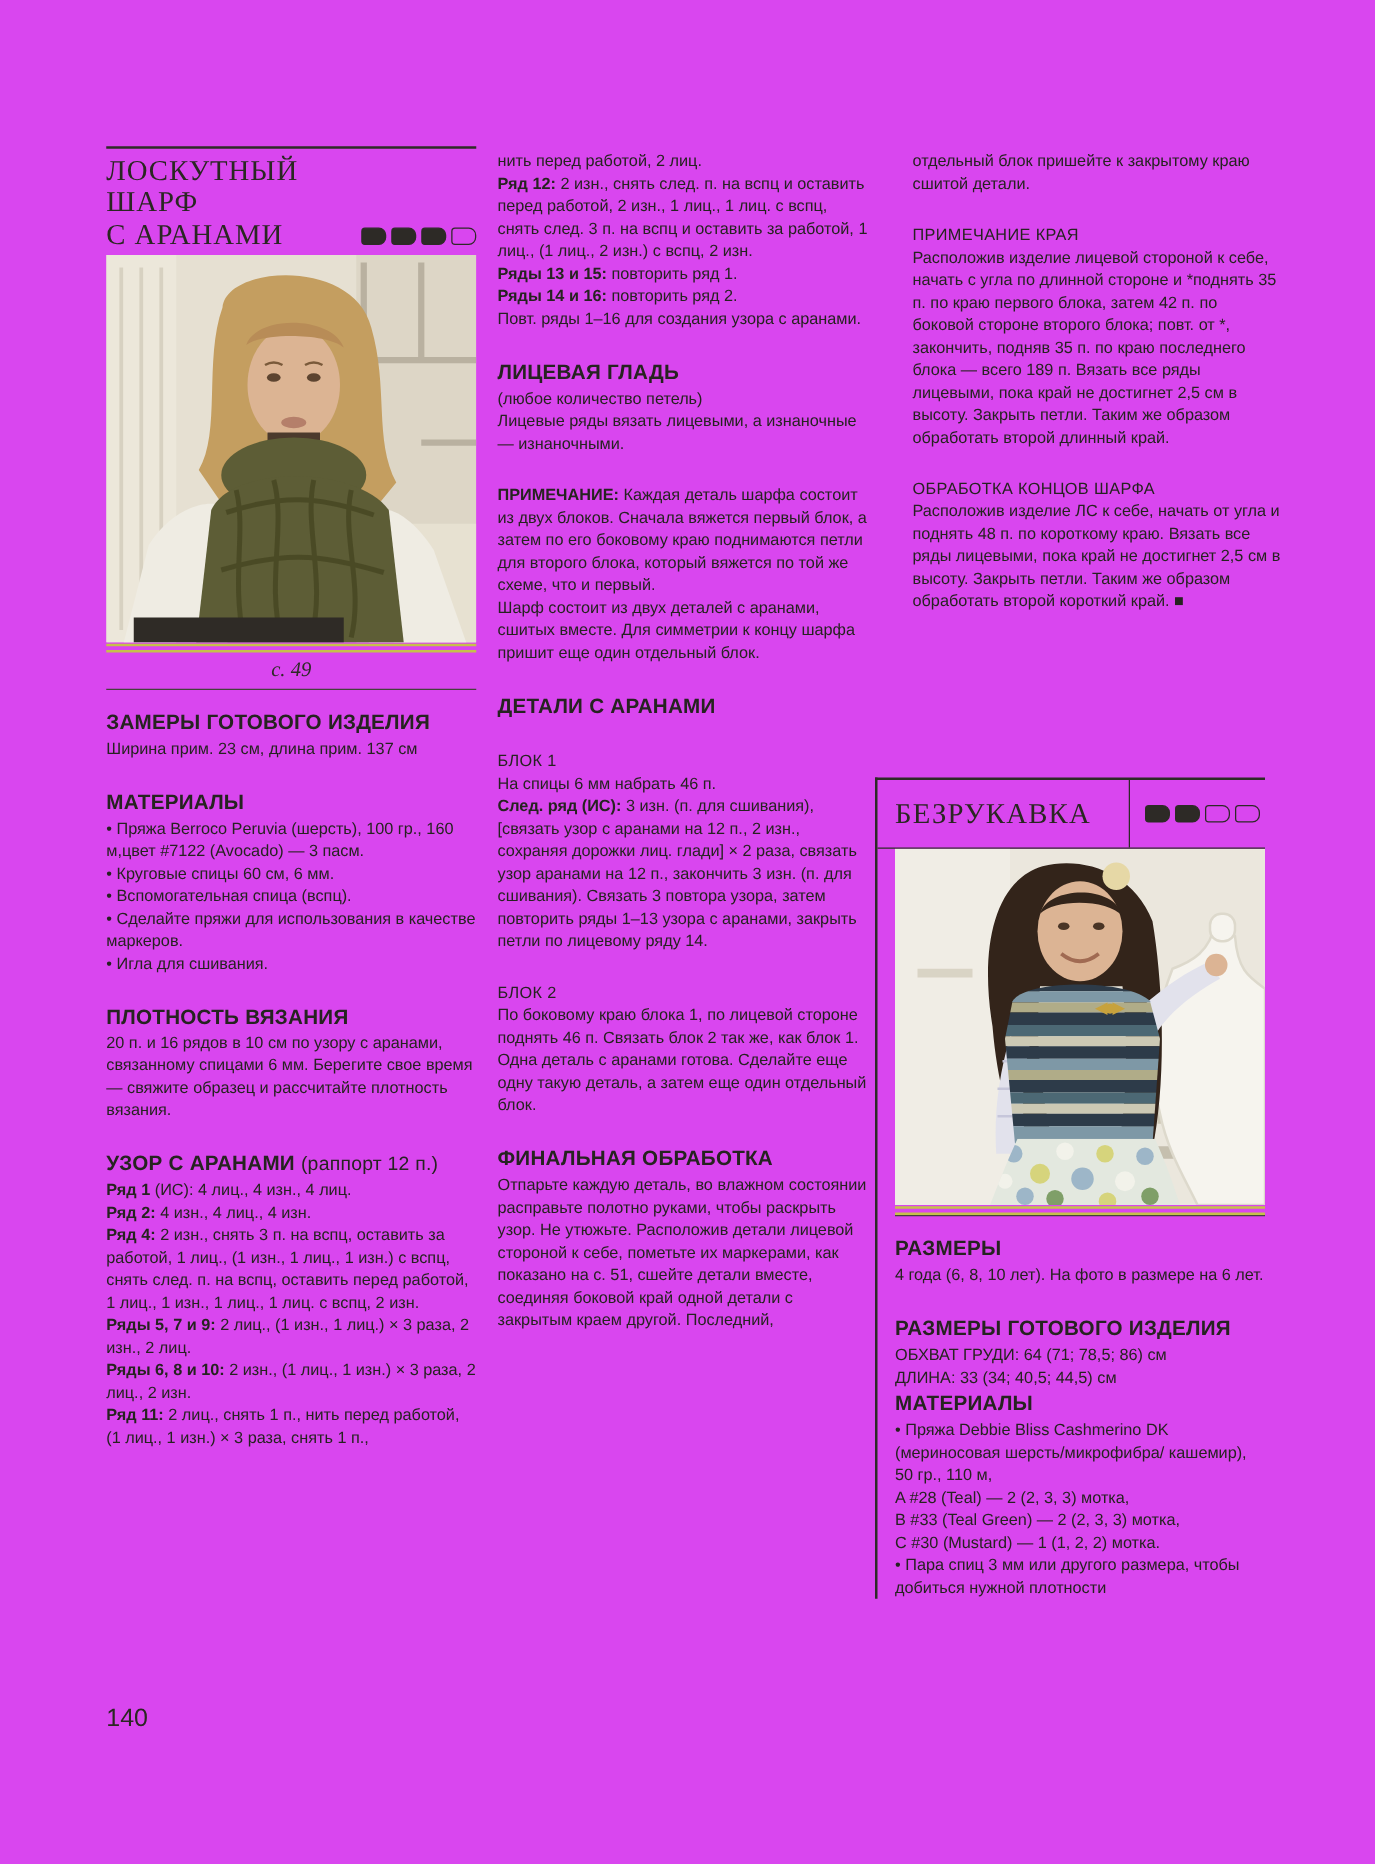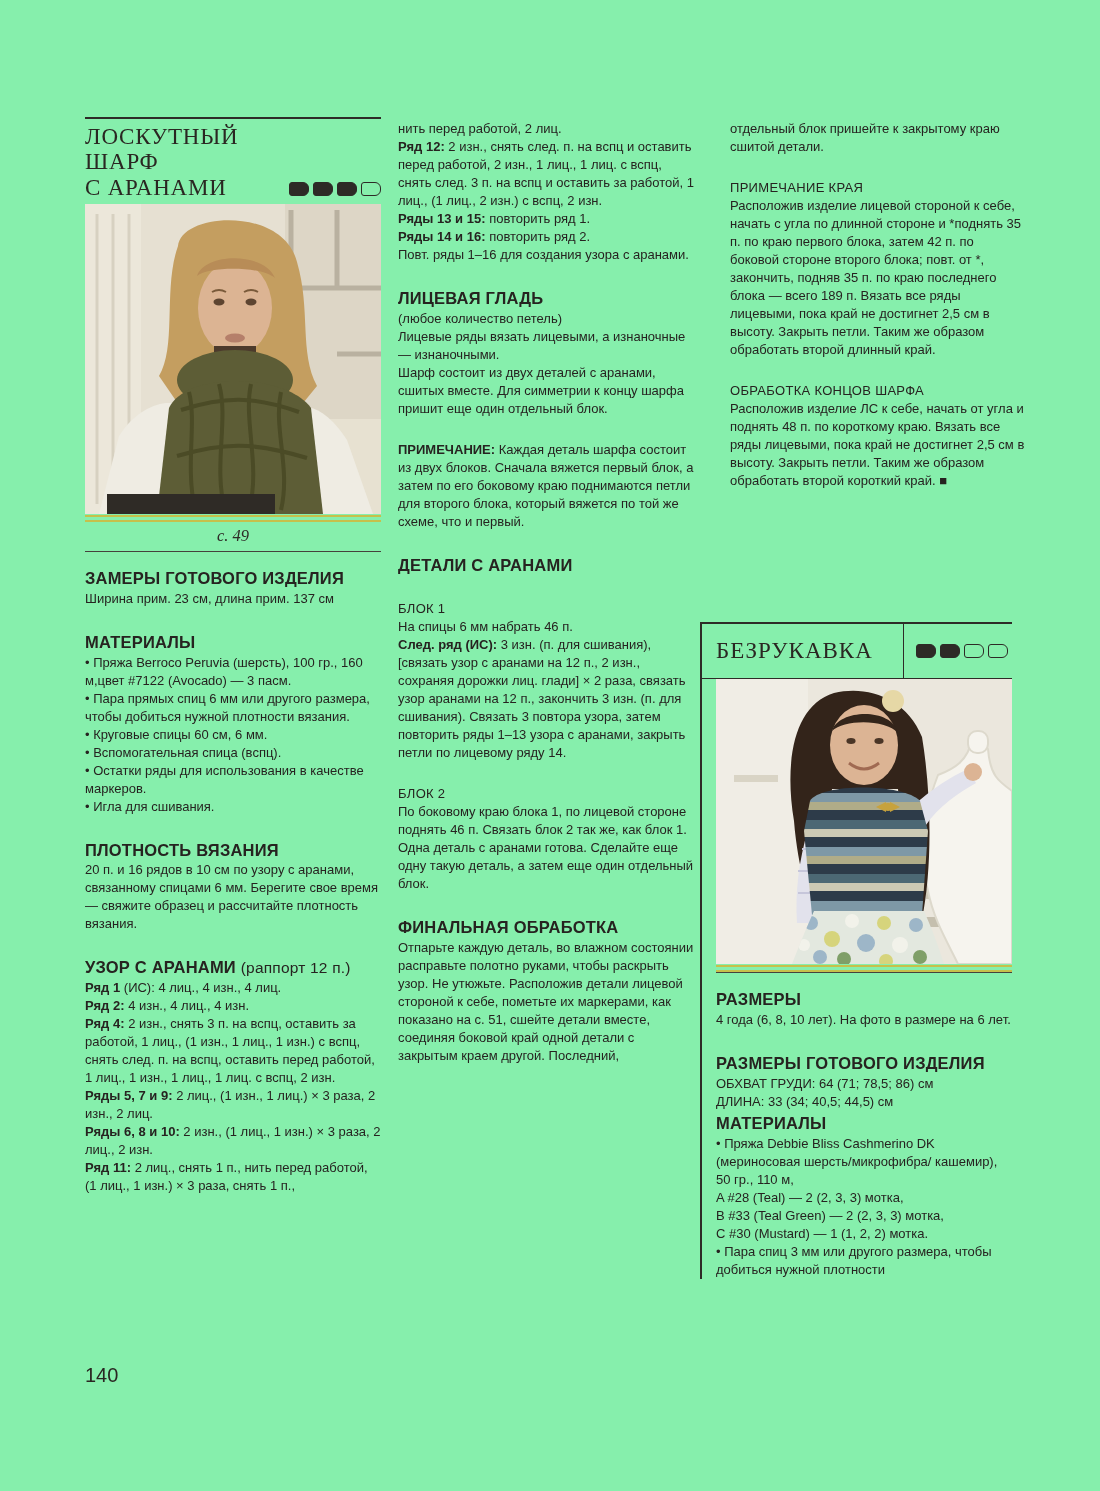--- a/index.html
+++ b/index.html
@@ -1,18 +1,18 @@
 <!DOCTYPE html>
 <html><head>
 <meta charset="utf-8">
 <style>
   html,body{margin:0;padding:0;background:#e8e6e2;}
   #page{
     position:relative;width:1100px;height:1491px;margin:0 auto;
-    background:#86efac;color:#262320;
+    background:#d946ef;color:#262320;
     font-family:"Liberation Sans", sans-serif;
     overflow:hidden;
   }
   .col{position:absolute;top:117px;}
   #col-left{left:85px;width:296px;}
   #col-mid{left:398px;width:297px;padding-top:3px;}
   #col-right{left:730px;width:296px;padding-top:3px;}
 
   .toprule{border-top:2.5px solid #2e2b27;}
   .art-header{display:flex;align-items:flex-end;justify-content:space-between;padding:5px 0 4px;}
@@ -120,24 +120,23 @@
     </svg>
     <div class="photo-line"></div>
     <div class="caption">с. 49</div>
     <div class="cap-rule"></div>
 
     <div class="blocks">
         <div class="blk h"><span class="b">ЗАМЕРЫ ГОТОВОГО ИЗДЕЛИЯ</span></div>
         <div class="blk p"><span class="n">Ширина прим. 23 см, длина прим. 137 см</span></div>
         <div class="blk h"><span class="b">МАТЕРИАЛЫ</span></div>
         <div class="blk p"><span class="n">• Пряжа Berroco Peruvia (шерсть), 100 гр., 160 м,цвет #7122 (Avocado) — 3 пасм.</span></div>
-        <div class="blk p"><span class="n">• Пара прямых спиц 6 мм или другого размера, чтобы добиться нужной плотности вязания.</span></div>
         <div class="blk p"><span class="n">• Круговые спицы 60 см, 6 мм.</span></div>
         <div class="blk p"><span class="n">• Вспомогательная спица (вспц).</span></div>
-        <div class="blk p"><span class="n">• Остатки ряды для использования в качестве маркеров.</span></div>
+        <div class="blk p"><span class="n">• Сделайте пряжи для использования в качестве маркеров.</span></div>
         <div class="blk p"><span class="n">• Игла для сшивания.</span></div>
         <div class="blk h"><span class="b">ПЛОТНОСТЬ ВЯЗАНИЯ</span></div>
         <div class="blk p"><span class="n">20 п. и 16 рядов в 10 см по узору с аранами, связанному спицами 6 мм. Берегите свое время — свяжите образец и рассчитайте плотность вязания.</span></div>
         <div class="blk h"><span class="b">УЗОР С АРАНАМИ </span><span class="n">(раппорт 12 п.)</span></div>
         <div class="blk p"><span class="b">Ряд 1</span><span class="n"> (ИС): 4 лиц., 4 изн., 4 лиц.</span></div>
         <div class="blk p"><span class="b">Ряд 2:</span><span class="n"> 4 изн., 4 лиц., 4 изн.</span></div>
         <div class="blk p"><span class="b">Ряд 4:</span><span class="n"> 2 изн., снять 3 п. на вспц, оставить за работой, 1 лиц., (1 изн., 1 лиц., 1 изн.) с вспц, снять след. п. на вспц, оставить перед работой, 1 лиц., 1 изн., 1 лиц., 1 лиц. с вспц, 2 изн.</span></div>
         <div class="blk p"><span class="b">Ряды 5, 7 и 9:</span><span class="n"> 2 лиц., (1 изн., 1 лиц.) × 3 раза, 2 изн., 2 лиц.</span></div>
         <div class="blk p"><span class="b">Ряды 6, 8 и 10:</span><span class="n"> 2 изн., (1 лиц., 1 изн.) × 3 раза, 2 лиц., 2 изн.</span></div>
         <div class="blk p"><span class="b">Ряд 11:</span><span class="n"> 2 лиц., снять 1 п., нить перед работой, (1 лиц., 1 изн.) × 3 раза, снять 1 п.,</span></div>
@@ -146,22 +145,22 @@
 
   <div class="col" id="col-mid">
       <div class="blk p"><span class="n">нить перед работой, 2 лиц.</span></div>
       <div class="blk p"><span class="b">Ряд 12:</span><span class="n"> 2 изн., снять след. п. на вспц и оставить перед работой, 2 изн., 1 лиц., 1 лиц. с вспц, снять след. 3 п. на вспц и оставить за работой, 1 лиц., (1 лиц., 2 изн.) с вспц, 2 изн.</span></div>
       <div class="blk p"><span class="b">Ряды 13 и 15:</span><span class="n"> повторить ряд 1.</span></div>
       <div class="blk p"><span class="b">Ряды 14 и 16:</span><span class="n"> повторить ряд 2.</span></div>
       <div class="blk p"><span class="n">Повт. ряды 1–16 для создания узора с аранами.</span></div>
       <div class="blk h"><span class="b">ЛИЦЕВАЯ ГЛАДЬ</span></div>
       <div class="blk p"><span class="n">(любое количество петель)</span></div>
       <div class="blk p"><span class="n">Лицевые ряды вязать лицевыми, а изнаночные — изнаночными.</span></div>
+      <div class="blk p gt"><span class="b">ПРИМЕЧАНИЕ:</span><span class="n"> Каждая деталь шарфа состоит из двух блоков. Сначала вяжется первый блок, а затем по его боковому краю поднимаются петли для второго блока, который вяжется по той же схеме, что и первый.</span></div>
       <div class="blk p"><span class="n">Шарф состоит из двух деталей с аранами, сшитых вместе. Для симметрии к концу шарфа пришит еще один отдельный блок.</span></div>
-      <div class="blk p gt"><span class="b">ПРИМЕЧАНИЕ:</span><span class="n"> Каждая деталь шарфа состоит из двух блоков. Сначала вяжется первый блок, а затем по его боковому краю поднимаются петли для второго блока, который вяжется по той же схеме, что и первый.</span></div>
       <div class="blk h"><span class="b">ДЕТАЛИ С АРАНАМИ</span></div>
       <div class="blk sh"><span class="n">БЛОК 1</span></div>
       <div class="blk p"><span class="n">На спицы 6 мм набрать 46 п.</span></div>
       <div class="blk p"><span class="b">След. ряд (ИС):</span><span class="n"> 3 изн. (п. для сшивания), [связать узор с аранами на 12 п., 2 изн., сохраняя дорожки лиц. глади] × 2 раза, связать узор аранами на 12 п., закончить 3 изн. (п. для сшивания). Связать 3 повтора узора, затем повторить ряды 1–13 узора с аранами, закрыть петли по лицевому ряду 14.</span></div>
       <div class="blk sh"><span class="n">БЛОК 2</span></div>
       <div class="blk p"><span class="n">По боковому краю блока 1, по лицевой стороне поднять 46 п. Связать блок 2 так же, как блок 1. Одна деталь с аранами готова. Сделайте еще одну такую деталь, а затем еще один отдельный блок.</span></div>
       <div class="blk h"><span class="b">ФИНАЛЬНАЯ ОБРАБОТКА</span></div>
       <div class="blk p"><span class="n">Отпарьте каждую деталь, во влажном состоянии расправьте полотно руками, чтобы раскрыть узор. Не утюжьте. Расположив детали лицевой стороной к себе, пометьте их маркерами, как показано на с. 51, сшейте детали вместе, соединяя боковой край одной детали с закрытым краем другой. Последний,</span></div>
     </div>
 

